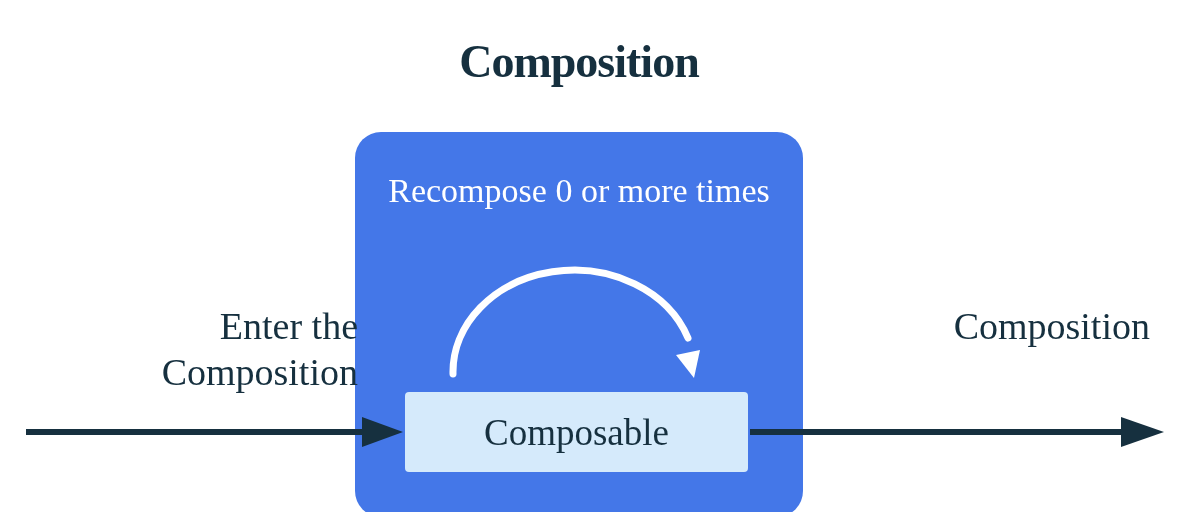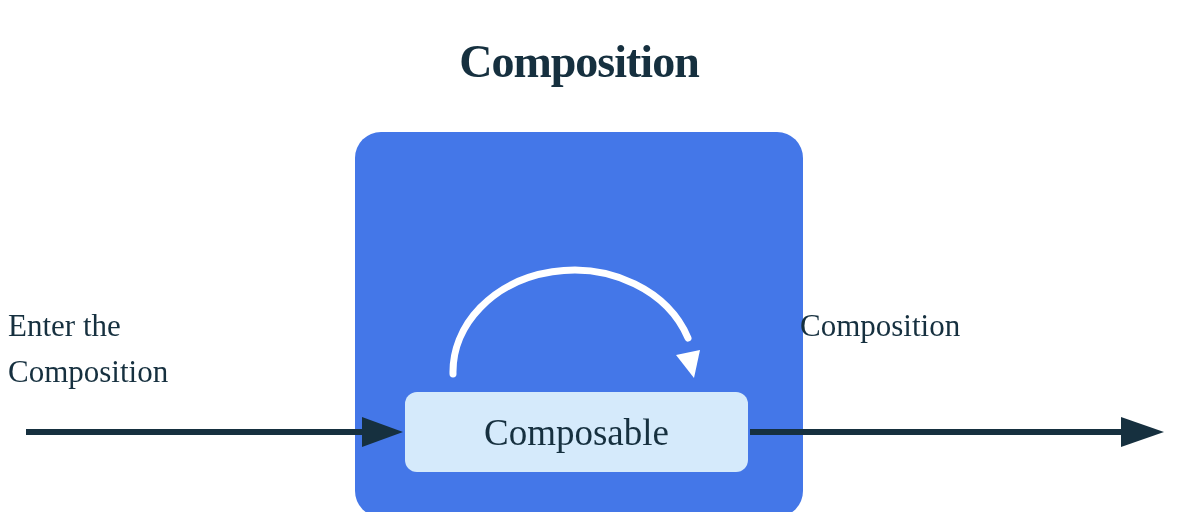--- a/index.html
+++ b/index.html
@@ -46,36 +46,36 @@
     font-size: 34px;
     line-height: 44px;
     color: var(--arc, #ffffff);
   }
   .composable-box {
     position: absolute;
     left: 405px;
     top: 370px;
     width: 343px;
     height: 80px;
-    border-radius: 12px;
+    border-radius: 4px;
     background: var(--composable-box, #D5EAFB);
     display: flex;
     align-items: center;
     justify-content: center;
   }
   .composable-label {
     font-size: 37px;
     color: var(--ink, #16303F);
   }
   .side-label {
     position: absolute;
     top: 281px;
     width: 350px;
-    text-align: left;
-    font-size: 31px;
+    text-align: right;
+    font-size: 38px;
     line-height: 46px;
     color: var(--ink, #16303F);
   }
   .side-label.enter { left: 8px; }
   .side-label.leave { left: 800px; }
   .side-label span { display: block; }
   .arrow-overlay {
     position: absolute;
     left: 0;
     top: 0;
@@ -102,20 +102,24 @@
 </style>
 </head>
 <body>
 
 <div class="canvas">
 
   <div class="diagram-title">Composition</div>
 
   <div class="composition-box"></div>
 
+  <div class="recompose-label">
+    <span>Recompose 0 or</span>
+    <span>more times</span>
+  </div>
 
   <div class="composable-box">
     <span class="composable-label">Composable</span>
   </div>
 
   <div class="side-label enter">
     <span>Enter the</span>
     <span>Composition</span>
   </div>
 

